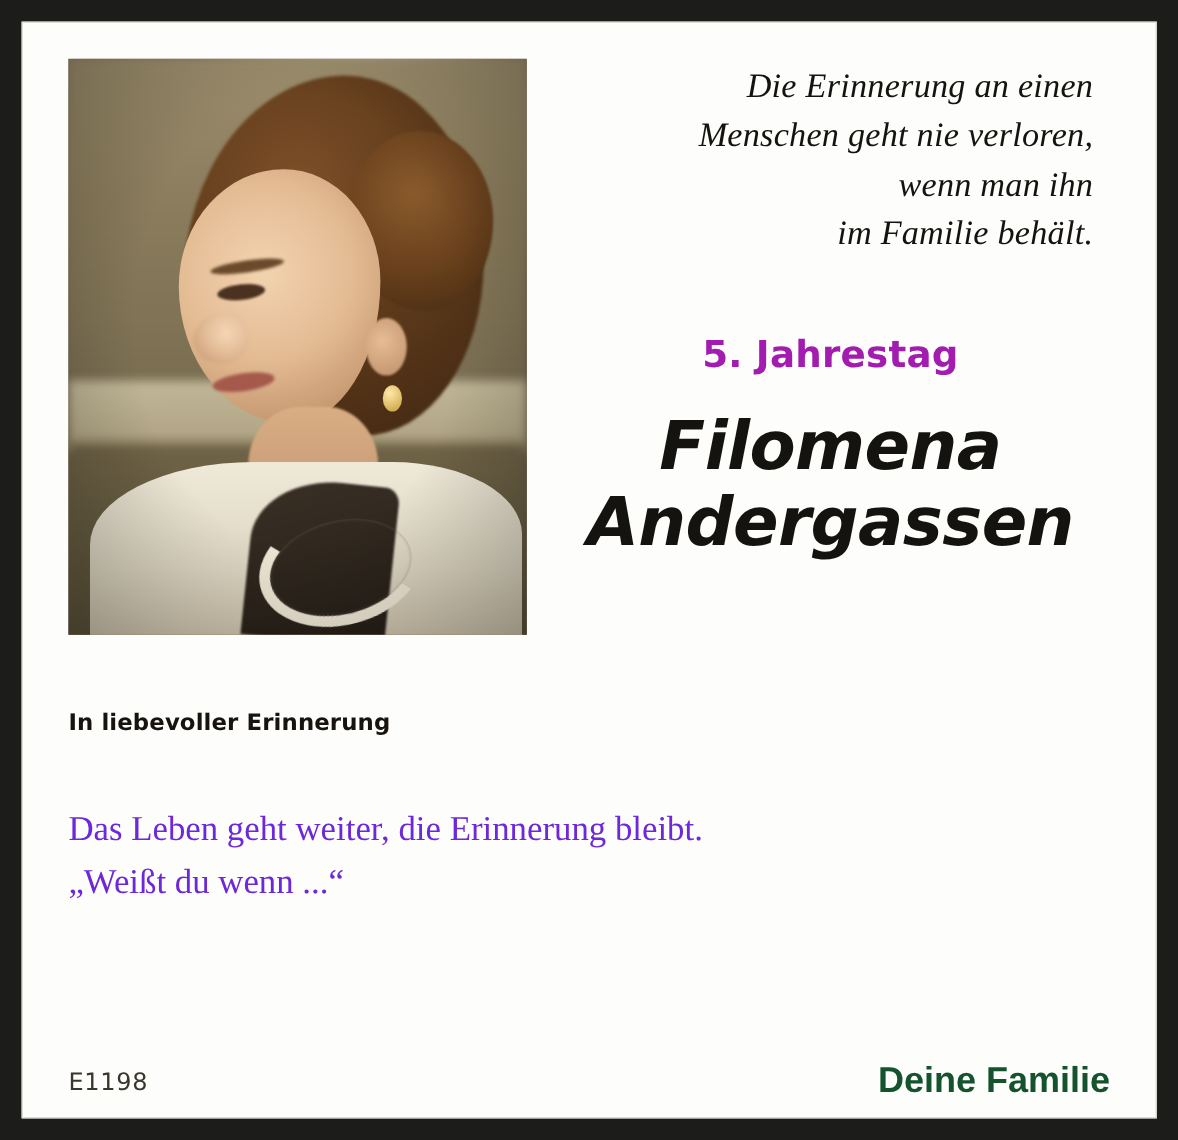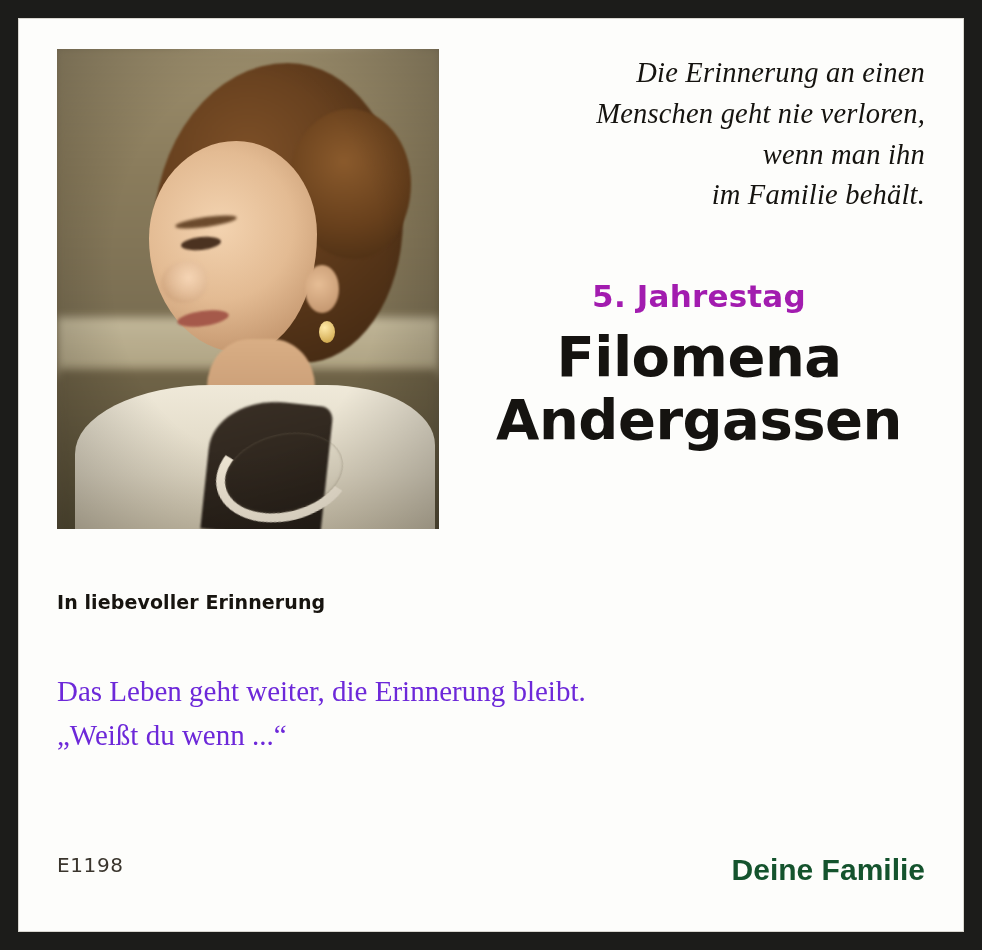--- a/index.html
+++ b/index.html
@@ -23,21 +23,21 @@
     padding: 18px;
   }
 
   .card-inner {
     position: relative;
     width: 100%;
     height: 100%;
     box-sizing: border-box;
     background: #fdfdfb;
     border: 1px solid #d8d6cf;
-    padding: 30px 38px 22px 38px;
+    padding: 30px 52px 22px 38px;
   }
 
   
   .top-row {
     display: flex;
     align-items: flex-start;
   }
 
   .photo-wrap {
     width: 382px;
@@ -222,21 +222,22 @@
     color: #a21caf;
     letter-spacing: .2px;
   }
 
   .name {
     text-align: center;
     font-family: "DejaVu Sans", sans-serif;
     font-weight: bold;
     color: #151310;
     line-height: 1.12;
-    margin-top: 12px;
+    margin-top: 28px;
+    font-style: italic;
   }
   .name .line1 { font-size: 56px; letter-spacing: -0.5px; }
   .name .line2 { font-size: 56px; letter-spacing: -0.5px; }
 
   
   .memory-head {
     margin-top: 62px;
     font-family: "DejaVu Sans", sans-serif;
     font-weight: bold;
     font-size: 19px;
@@ -248,23 +249,23 @@
     margin-top: 56px;
     font-size: 29px;
     line-height: 1.52;
     color: #6d28d9;
   }
 
   .footer {
     position: absolute;
     left: 38px;
     right: 38px;
-    bottom: 44px;
+    bottom: 13px;
     display: flex;
-    align-items: flex-start;
+    align-items: center;
     justify-content: space-between;
     margin-top: 35px;
   }
   .ref-code {
     font-family: "DejaVu Sans", sans-serif;
     font-size: 20px;
     color: #3a352d;
     letter-spacing: .6px;
   }
   .signature {

